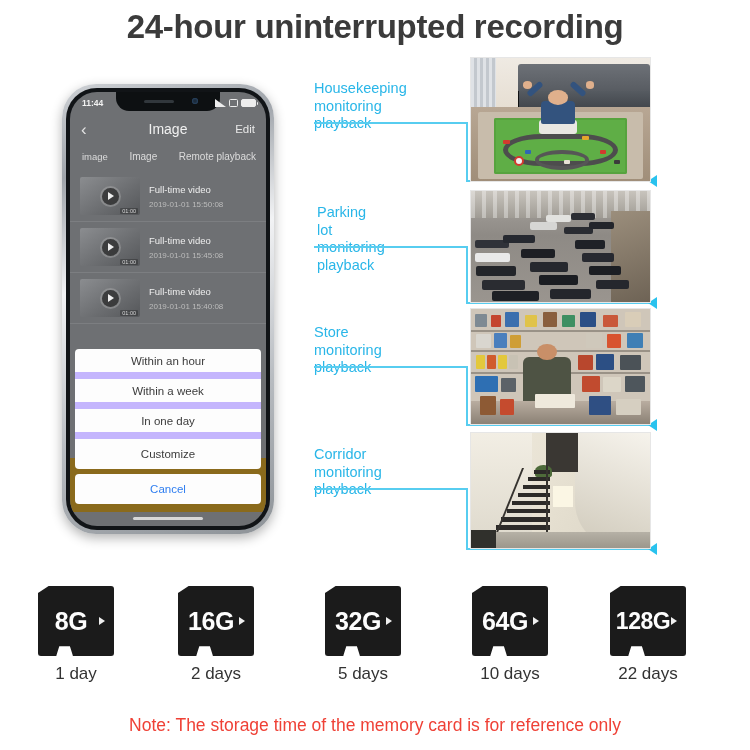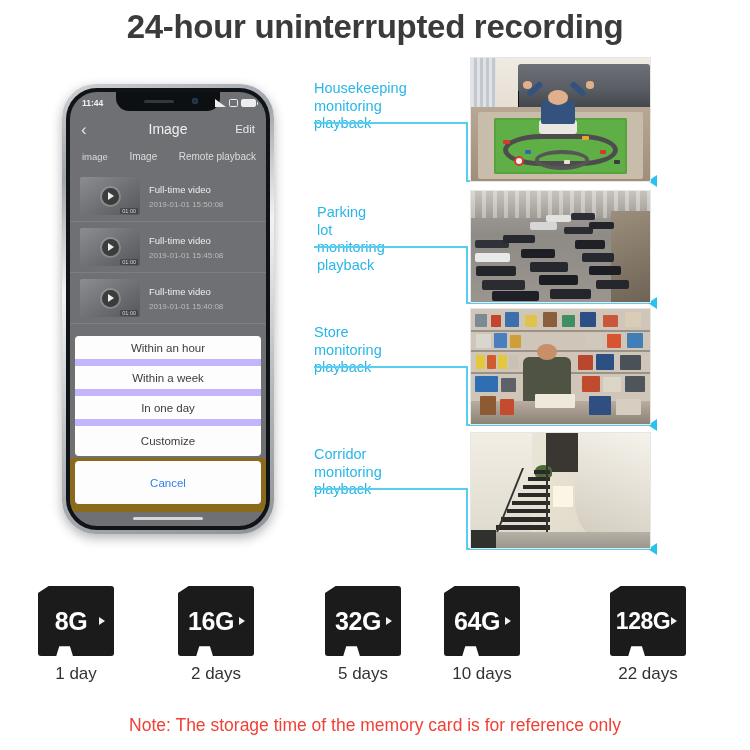--- a/index.html
+++ b/index.html
@@ -148,21 +148,21 @@
     background: #fdfdfd; border-radius: 4px; overflow: hidden;
   }
   .sheet-item {
     height: 30px; display: flex; align-items: center; justify-content: center;
     font-size: 11.5px; color: #3c3c3c;
     border-bottom: 7px solid #c4b5fd;
   }
   .sheet-item:last-child { border-bottom: none; }
   .sheet-cancel {
     margin-top: 5px; background: #fdfdfd; border-radius: 4px;
-    height: 43px; display:flex; align-items:center; justify-content:center;
+    height: 30px; display:flex; align-items:center; justify-content:center;
     font-size: 11.5px; color: #2f7ef0;
   }
   .home-ind {
     position: absolute; left: 50%; transform: translateX(-50%);
     bottom: 6px; width: 70px; height: 3.5px; border-radius: 2px;
     background: #d8d8d8; z-index: 8;
   }
 
   
   .feature { position: absolute; }
@@ -541,21 +541,21 @@
     </div>
 
     <div class="card-wrap" style="left:325px; top:0;">
       <div class="sd">
         <span class="sd-cap">32G</span>
         <span class="sd-arrow"></span>
       </div>
       <div class="card-days">5 days</div>
     </div>
 
-    <div class="card-wrap" style="left:444px; top:0;">
+    <div class="card-wrap" style="left:472px; top:0;">
       <div class="sd">
         <span class="sd-cap">64G</span>
         <span class="sd-arrow"></span>
       </div>
       <div class="card-days">10 days</div>
     </div>
 
     <div class="card-wrap" style="left:610px; top:0;">
       <div class="sd">
         <span class="sd-cap" style="font-size:23px">128G</span>

